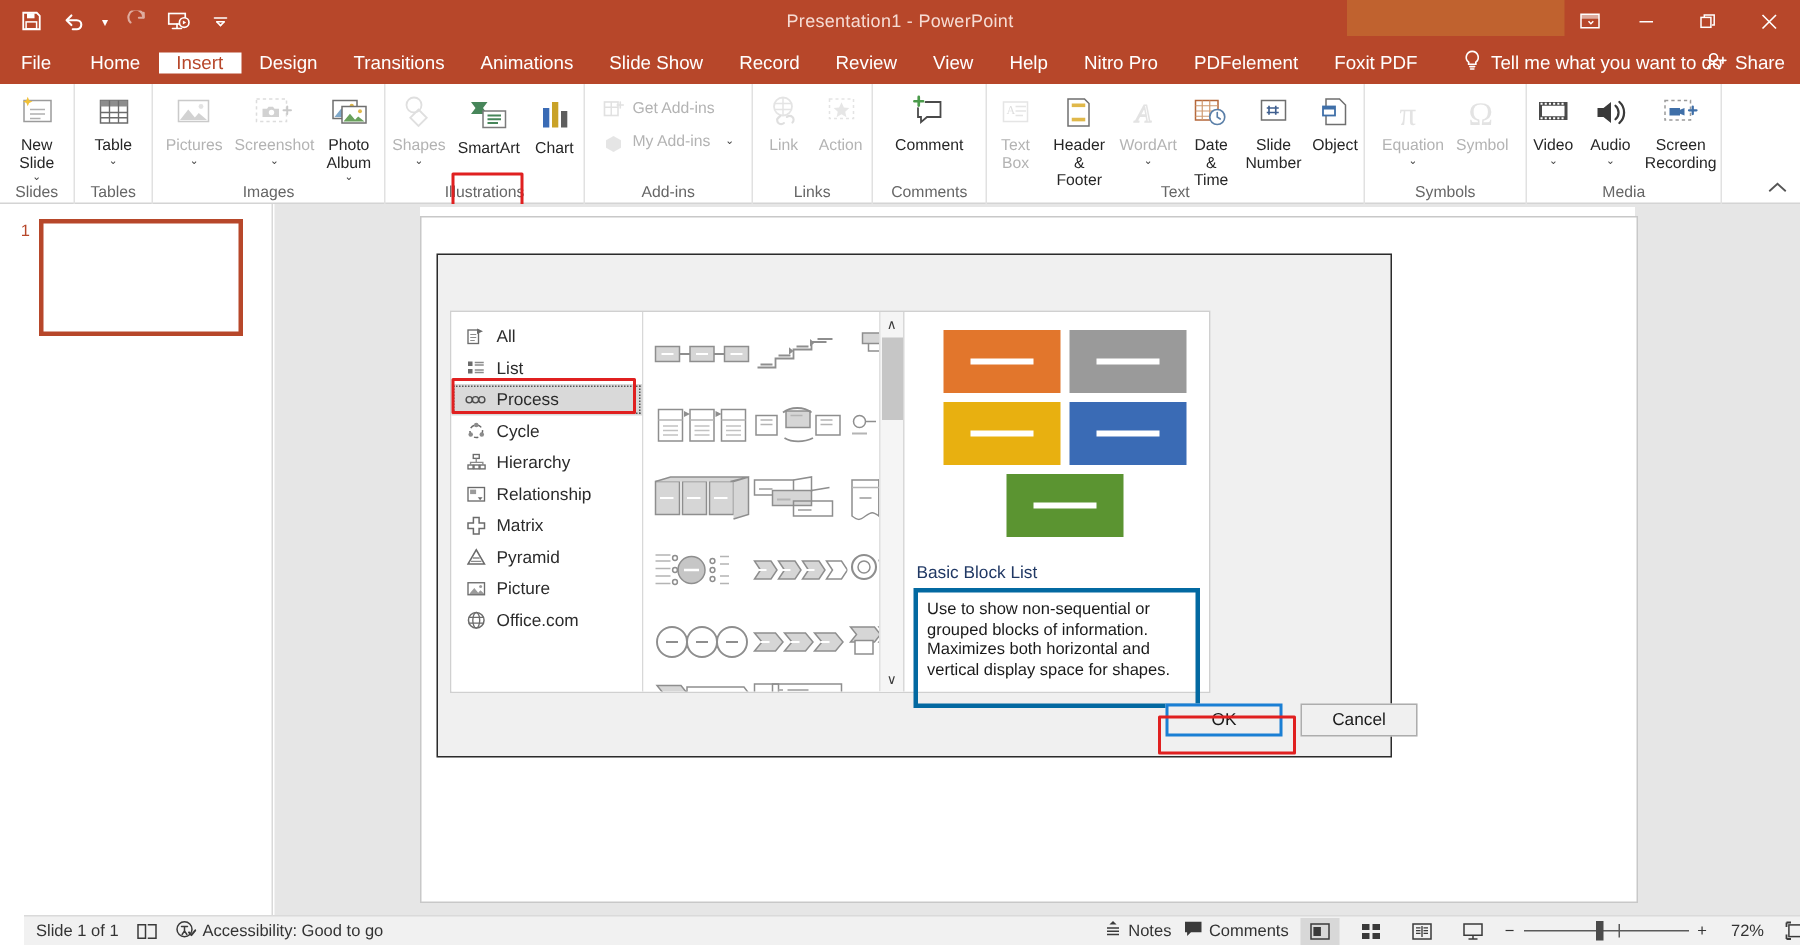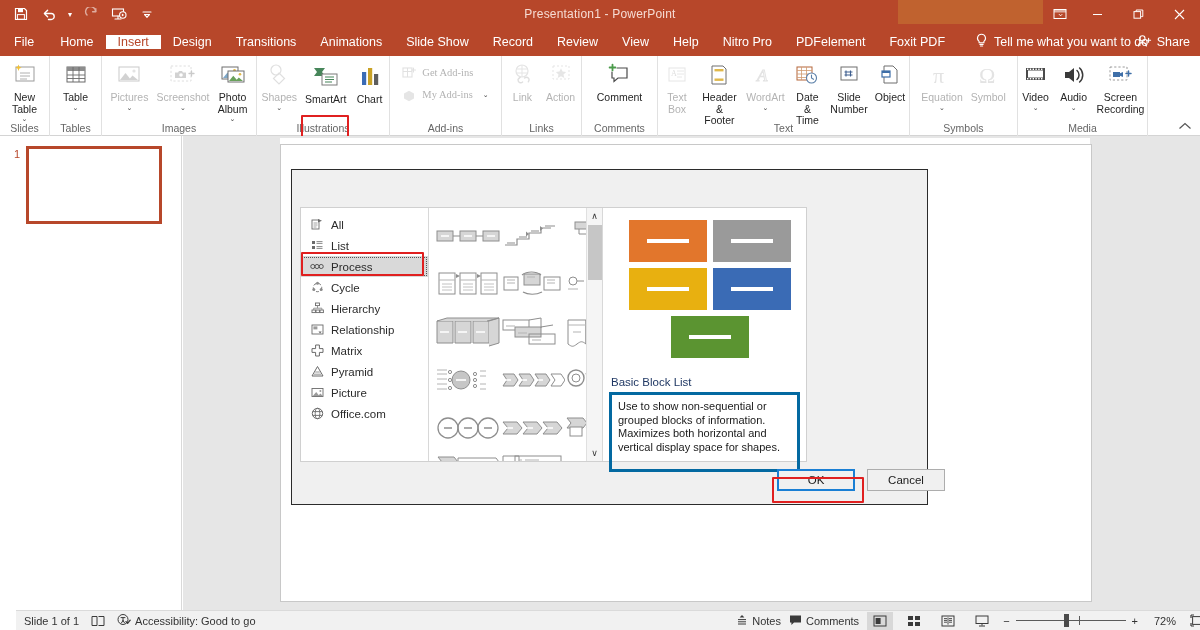--- a/index.html
+++ b/index.html
@@ -85,21 +85,21 @@
   .ritem .lbl { margin-top: 2px; white-space: pre-line; }
   .ritem .dd { font-size: 7px; color: #444; line-height: 8px; margin-top: 0px; }
   .ritem.disabled { color: #b3b3b3; }
   .ritem.disabled .ic { opacity: .45; }
   .ritem.small {
     flex-direction: row; align-items: center; justify-content: flex-start;
     min-width: 0; padding: 3px 4px; gap: 5px;
   }
   .ritem.small .ic { height: 16px; }
   .ritem.small .lbl { margin-top: 0; }
-  .stack-col { display: flex; flex-direction: column; justify-content: flex-start; padding-top: 6px; font-family: Liberation Serif, serif; }
+  .stack-col { display: flex; flex-direction: column; justify-content: flex-start; padding-top: 6px; }
 
   .redbox {
     position: absolute; border: 2px solid #e02020; border-radius: 1px; pointer-events: none;
   }
   .collapse-ribbon {
     position: absolute; right: 8px; bottom: 2px; font-size: 11px; color: #555;
   }
 
   
   .workspace {
@@ -342,21 +342,21 @@
     <div class="rgroup-items">
       <div class="ritem">
         <span class="ic">
           <svg width="26" height="26" viewBox="0 0 26 26">
               <rect x="4" y="5" width="18" height="14" fill="#fff" stroke="#9b9b9b" stroke-width="1"></rect>
               <path d="M8 11h10M8 14h10M8 17h7" stroke="#b0b0b0" stroke-width="1"></path>
               <path d="M6.5 2.5l.9 2.3 2.3.9-2.3.9-.9 2.3-.9-2.3L3.3 5.7l2.3-.9z" fill="#f2c136"></path>
             </svg>
         </span>
         <span class="lbl">New
-Table</span>
+Slide</span>
         <span class="dd">⌄</span>
       </div>
     </div>
     <div class="rgroup-label">Slides</div>
   </div>
 
   <div class="rgroup" style="left:50px; width:52px;">
     <div class="rgroup-items">
       <div class="ritem">
         <span class="ic">

